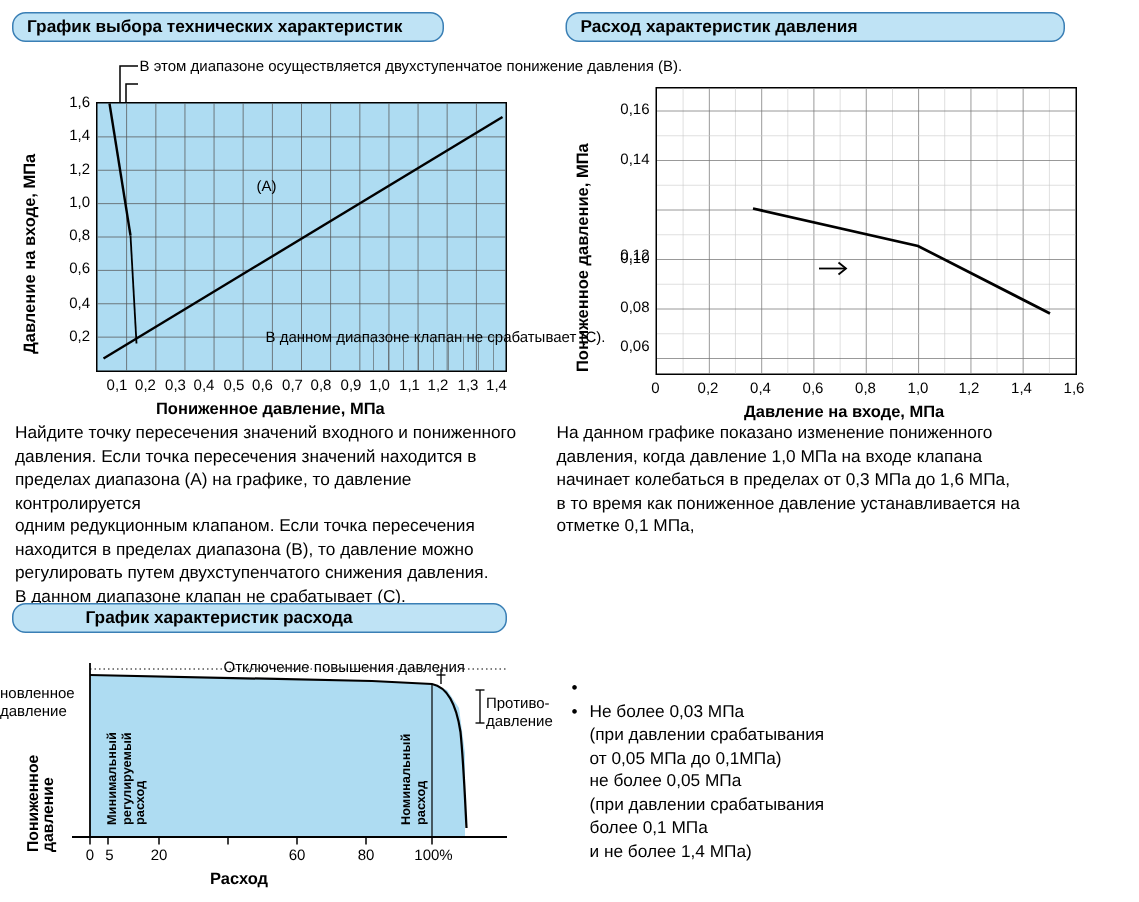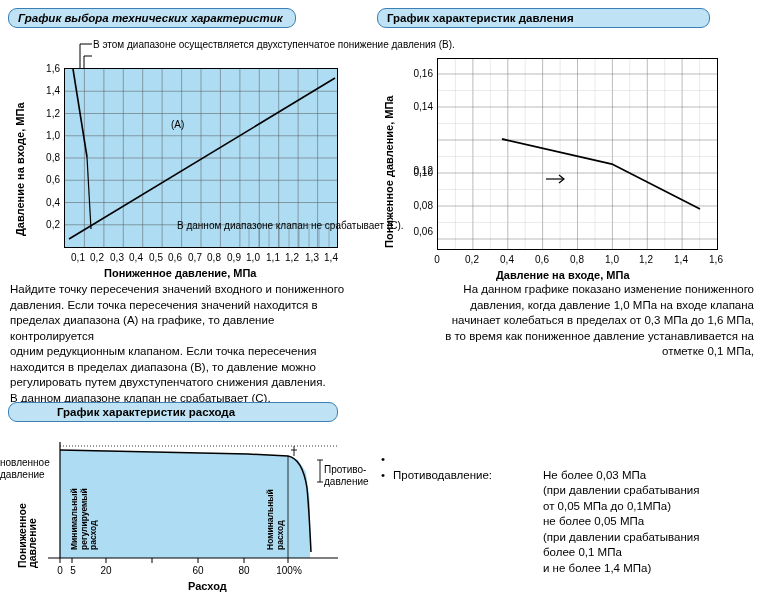--- a/index.html
+++ b/index.html
@@ -90,26 +90,26 @@
   }
   .bullets .row{display:flex;}
   .bullets .b{width:12px;flex:0 0 12px;}
   .bullets .lab{width:150px;flex:0 0 150px;}
   .bullets .val{white-space:pre-line;}
   svg{display:block;overflow:visible;}
 </style>
 </head>
 <body>
 
-<div class="panel-title" style="left:8px;top:8px;width:288px;font-style:italic;">
+<div class="panel-title" style="left:8px;top:8px;width:288px;">
   <span>График выбора технических характеристик</span>
 </div>
 
 <div class="panel-title" style="left:377px;top:8px;width:333px;">
-  <span>График характеристик давления</span>
+  <span>Расход характеристик давления</span>
 </div>
 
 <div class="chart-box" style="left:8px;top:30px;width:350px;height:250px;">
 
   <div class="note" style="left:85px;top:9px;">В этом диапазоне осуществляется двухступенчатое
 понижение давления (B).</div>
 
   <svg class="abs" style="left:0;top:0;width:350px;height:250px;">
     <polyline points="84,14 72,14 72,40 78,46" fill="none" stroke="#000" stroke-width="1"></polyline>
     <polyline points="84,26 76,26 76,42" fill="none" stroke="#000" stroke-width="1"></polyline>
@@ -269,21 +269,21 @@
   <div class="xlabel" style="left:119px;top:239px;">Давление на входе, МПа</div>
 </div>
 
 <div class="para" style="left:10px;top:282px;width:350px;">Найдите точку пересечения значений входного и пониженного
 давления. Если точка пересечения значений находится в
 пределах диапазона (A) на графике, то давление контролируется
 одним редукционным клапаном. Если точка пересечения
 находится в пределах диапазона (B), то давление можно
 регулировать путем двухступенчатого снижения давления.
 В данном диапазоне клапан не срабатывает (C).</div>
-<div class="para" style="left:394px;top:282px;width:360px;text-align:right;">На данном графике показано изменение пониженного
+<div class="para" style="left:371px;top:282px;width:360px;">На данном графике показано изменение пониженного
 давления, когда давление 1,0 МПа на входе клапана
 начинает колебаться в пределах от 0,3 МПа до 1,6 МПа,
 в то время как пониженное давление устанавливается на
 отметке 0,1 МПа,</div>
 
 <div class="panel-title" style="left:8px;top:402px;width:330px;padding-left:48px;">
   <span>График характеристик расхода</span>
 </div>
 
 <div class="chart-box" style="left:0px;top:428px;width:360px;height:170px;">
@@ -330,42 +330,42 @@
       </g>
     </svg>
 
     <div class="vtext" style="left:22px;top:108px;">Минимальный
 регулируемый
 расход</div>
     <div class="vtext" style="left:218px;top:108px;">Номинальный
 расход</div>
   </div>
 
+  <div class="note" style="left:149px;top:12px;">Отключение повышения давления</div>
 
   <div class="note" style="left:324px;top:36px;white-space:pre-line;">Противо-
 давление</div>
 
   <div class="tick" style="left:50px;top:137px;width:20px;">0</div>
   <div class="tick" style="left:63px;top:137px;width:20px;">5</div>
   <div class="tick" style="left:96px;top:137px;width:20px;">20</div>
   <div class="tick" style="left:142px;top:137px;width:20px;margin-top:37px;">40</div>
   <div class="tick" style="left:188px;top:137px;width:20px;">60</div>
   <div class="tick" style="left:234px;top:137px;width:20px;">80</div>
   <div class="tick" style="left:274px;top:137px;width:30px;">100%</div>
 
-  <div class="xlabel" style="left:140px;top:152px;margin-left:48px;">Расход</div>
+  <div class="xlabel" style="left:140px;top:152px;">Расход</div>
 </div>
 
 <div class="bullets" style="left:381px;top:452px;width:370px;">
   <div class="row">
     <div class="b">•</div>
   </div>
   <div class="row">
     <div class="b">•</div>
-    <div class="lab">Противодавление:</div>
     <div class="val">Не более 0,03 МПа
 (при давлении срабатывания
 от 0,05 МПа до 0,1МПа)
 не более 0,05 МПа
 (при давлении срабатывания
 более 0,1 МПа
 и не более 1,4 МПа)</div>
   </div>
 </div>
 

